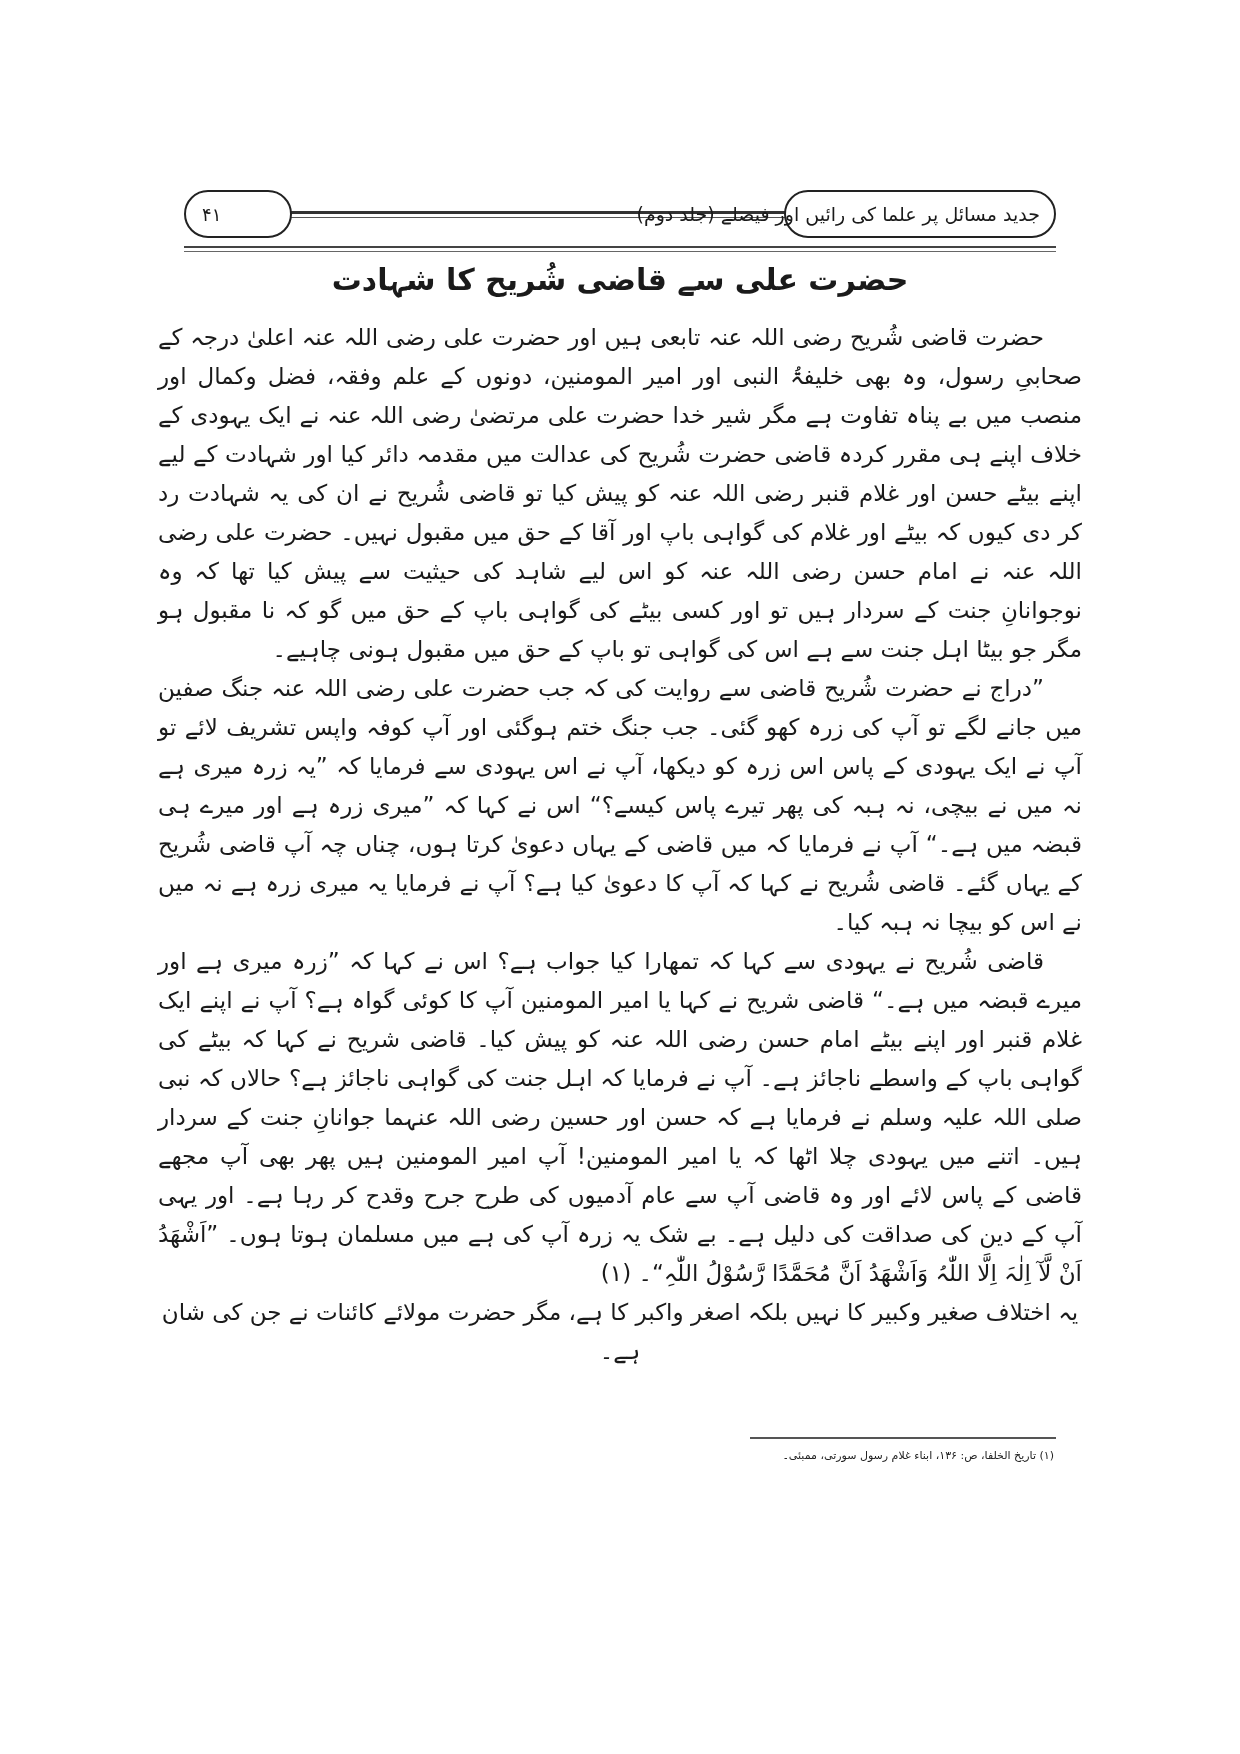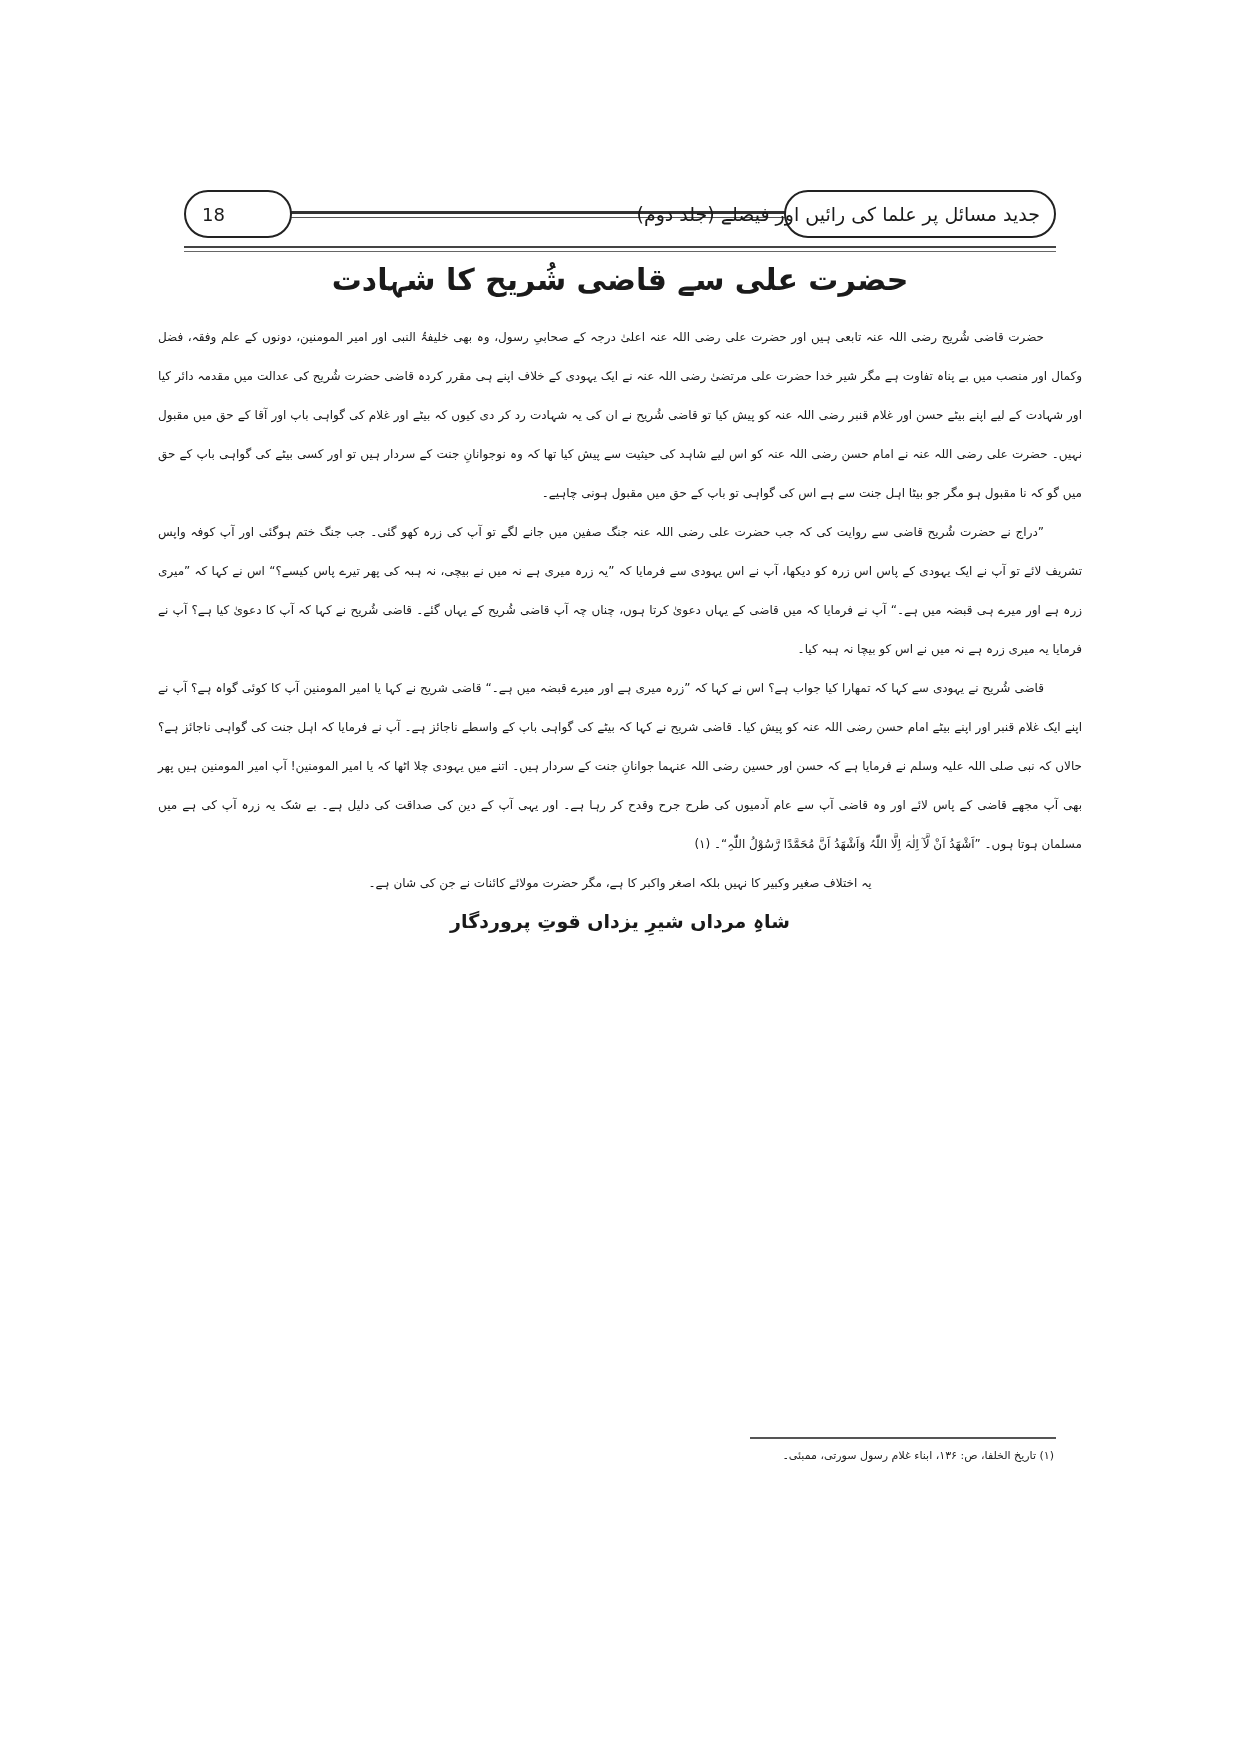--- a/index.html
+++ b/index.html
@@ -19,21 +19,21 @@
           border-top:3px solid #333; border-bottom:1.5px solid #555; box-sizing:border-box; }
   .rule { position:absolute; left:0; right:0; top:56px; height:6px;
           border-top:2.5px solid #444; border-bottom:1.5px solid #666; box-sizing:border-box; }
 
   
   .title { position:absolute; left:150px; width:940px; top:262px; text-align:center;
            direction:rtl; font-size:30px; font-weight:bold; letter-spacing:0.5px; }
 
   
   .body { position:absolute; left:158px; width:924px; top:318px; direction:rtl; }
-  .para { margin:0; font-size:12px; line-height:39px; text-align:justify;
+  .para { margin:0; font-size:23px; line-height:39px; text-align:justify;
           text-align-last:right; }
   .para.indent { text-indent:38px; }
   .para.center { text-align:center; text-align-last:center; }
   .para + .para { margin-top:0; }
   .verse { margin:0; font-size:19px; line-height:36px; text-align:center; font-weight:bold; }
 
   
   .fn-rule { position:absolute; left:750px; width:306px; top:1437px; height:0;
              border-top:2px solid #555; }
   .footnote { position:absolute; right:186px; top:1449px; direction:rtl;
@@ -41,33 +41,32 @@
 </style>
 </head>
 <body>
 
 <div class="page">
 
   <div class="hdr">
     <div class="conn"></div>
     <div class="rule"></div>
     <div class="pill left">
-      <span>18</span>
+      <span>۴۱</span>
     </div>
     <div class="pill right">
       <span>جدید مسائل پر علما کی رائیں اور فیصلے (جلد دوم)</span>
     </div>
   </div>
 
   <div class="title">حضرت علی سے قاضی شُریح کا شہادت</div>
 
   <div class="body">
     <p class="para indent">حضرت قاضی شُریح رضی اللہ عنہ تابعی ہیں اور حضرت علی رضی اللہ عنہ اعلیٰ درجہ کے صحابیِ رسول، وہ بھی خلیفۃُ النبی اور امیر المومنین، دونوں کے علم وفقہ، فضل وکمال اور منصب میں بے پناہ تفاوت ہے مگر شیر خدا حضرت علی مرتضیٰ رضی اللہ عنہ نے ایک یہودی کے خلاف اپنے ہی مقرر کردہ قاضی حضرت شُریح کی عدالت میں مقدمہ دائر کیا اور شہادت کے لیے اپنے بیٹے حسن اور غلام قنبر رضی اللہ عنہ کو پیش کیا تو قاضی شُریح نے ان کی یہ شہادت رد کر دی کیوں کہ بیٹے اور غلام کی گواہی باپ اور آقا کے حق میں مقبول نہیں۔ حضرت علی رضی اللہ عنہ نے امام حسن رضی اللہ عنہ کو اس لیے شاہد کی حیثیت سے پیش کیا تھا کہ وہ نوجوانانِ جنت کے سردار ہیں تو اور کسی بیٹے کی گواہی باپ کے حق میں گو کہ نا مقبول ہو مگر جو بیٹا اہل جنت سے ہے اس کی گواہی تو باپ کے حق میں مقبول ہونی چاہیے۔</p>
     <p class="para indent">”دراج نے حضرت شُریح قاضی سے روایت کی کہ جب حضرت علی رضی اللہ عنہ جنگ صفین میں جانے لگے تو آپ کی زرہ کھو گئی۔ جب جنگ ختم ہوگئی اور آپ کوفہ واپس تشریف لائے تو آپ نے ایک یہودی کے پاس اس زرہ کو دیکھا، آپ نے اس یہودی سے فرمایا کہ ”یہ زرہ میری ہے نہ میں نے بیچی، نہ ہبہ کی پھر تیرے پاس کیسے؟“ اس نے کہا کہ ”میری زرہ ہے اور میرے ہی قبضہ میں ہے۔“ آپ نے فرمایا کہ میں قاضی کے یہاں دعویٰ کرتا ہوں، چناں چہ آپ قاضی شُریح کے یہاں گئے۔ قاضی شُریح نے کہا کہ آپ کا دعویٰ کیا ہے؟ آپ نے فرمایا یہ میری زرہ ہے نہ میں نے اس کو بیچا نہ ہبہ کیا۔</p>
     <p class="para indent">قاضی شُریح نے یہودی سے کہا کہ تمھارا کیا جواب ہے؟ اس نے کہا کہ ”زرہ میری ہے اور میرے قبضہ میں ہے۔“ قاضی شریح نے کہا یا امیر المومنین آپ کا کوئی گواہ ہے؟ آپ نے اپنے ایک غلام قنبر اور اپنے بیٹے امام حسن رضی اللہ عنہ کو پیش کیا۔ قاضی شریح نے کہا کہ بیٹے کی گواہی باپ کے واسطے ناجائز ہے۔ آپ نے فرمایا کہ اہل جنت کی گواہی ناجائز ہے؟ حالاں کہ نبی صلی اللہ علیہ وسلم نے فرمایا ہے کہ حسن اور حسین رضی اللہ عنہما جوانانِ جنت کے سردار ہیں۔ اتنے میں یہودی چلا اٹھا کہ یا امیر المومنین! آپ امیر المومنین ہیں پھر بھی آپ مجھے قاضی کے پاس لائے اور وہ قاضی آپ سے عام آدمیوں کی طرح جرح وقدح کر رہا ہے۔ اور یہی آپ کے دین کی صداقت کی دلیل ہے۔ بے شک یہ زرہ آپ کی ہے میں مسلمان ہوتا ہوں۔ ”اَشْھَدُ اَنْ لَّآ اِلٰہَ اِلَّا اللّٰہُ وَاَشْھَدُ اَنَّ مُحَمَّدًا رَّسُوْلُ اللّٰہِ“۔ (۱)</p>
     <p class="para center">یہ اختلاف صغیر وکبیر کا نہیں بلکہ اصغر واکبر کا ہے، مگر حضرت مولائے کائنات نے جن کی شان ہے۔</p>
-    <p class="verse">شاہِ مرداں شیرِ یزداں قوتِ پروردگار</p>
   </div>
 
   <div class="fn-rule"></div>
   <div class="footnote">(۱) تاریخ الخلفا، ص: ۱۳۶، ابناء غلام رسول سورتی، ممبئی۔</div>
 
 </div>
 
 </body></html>

